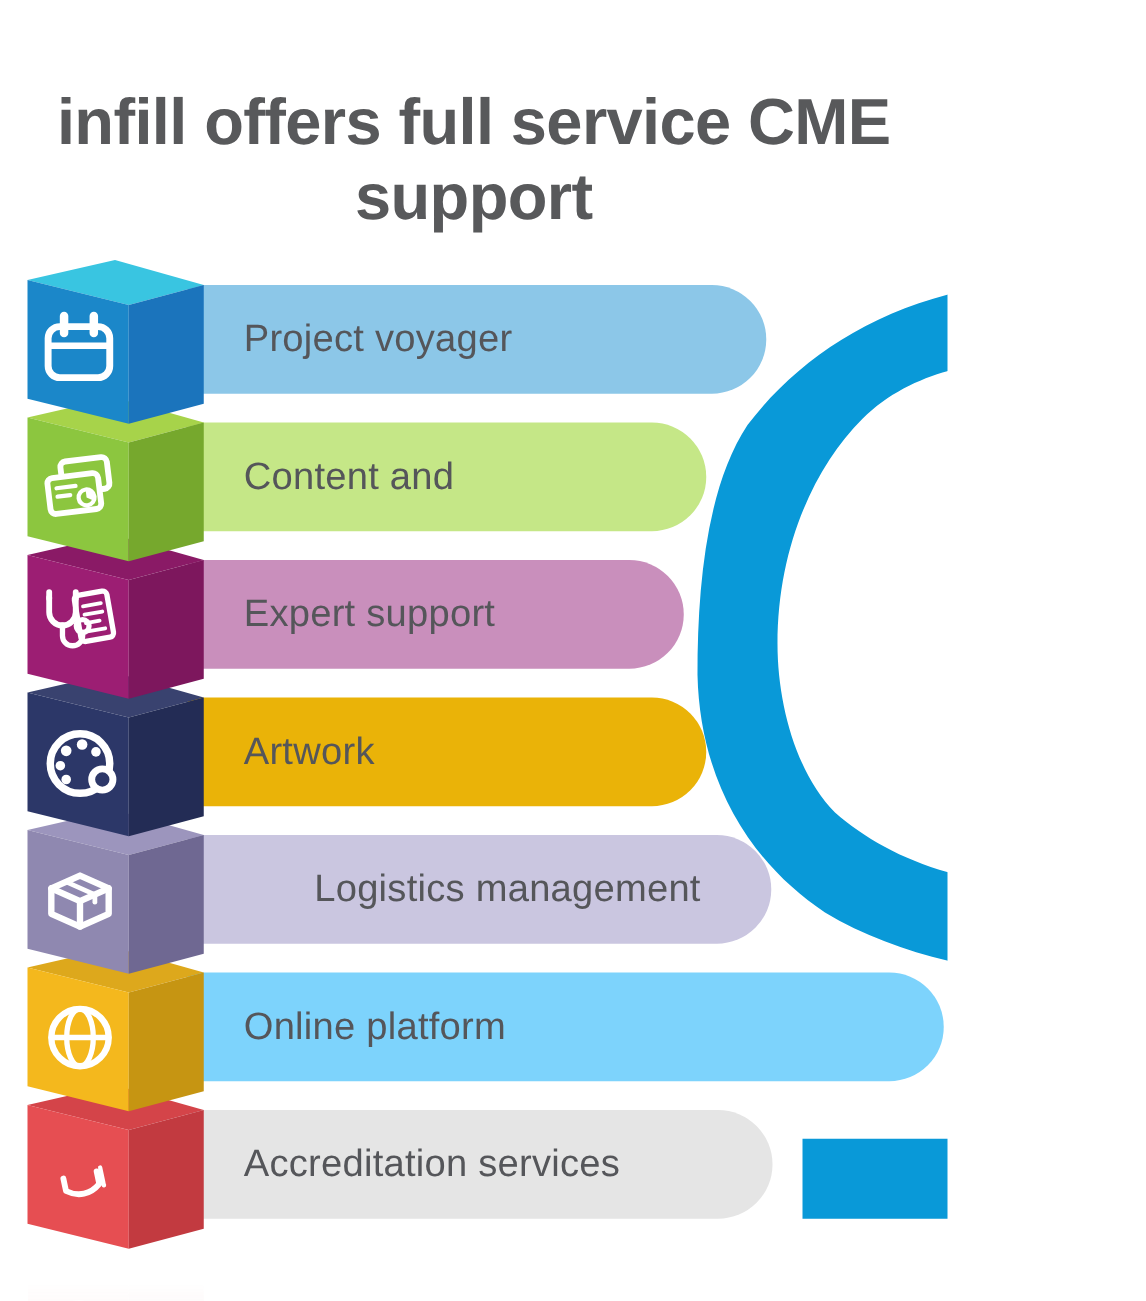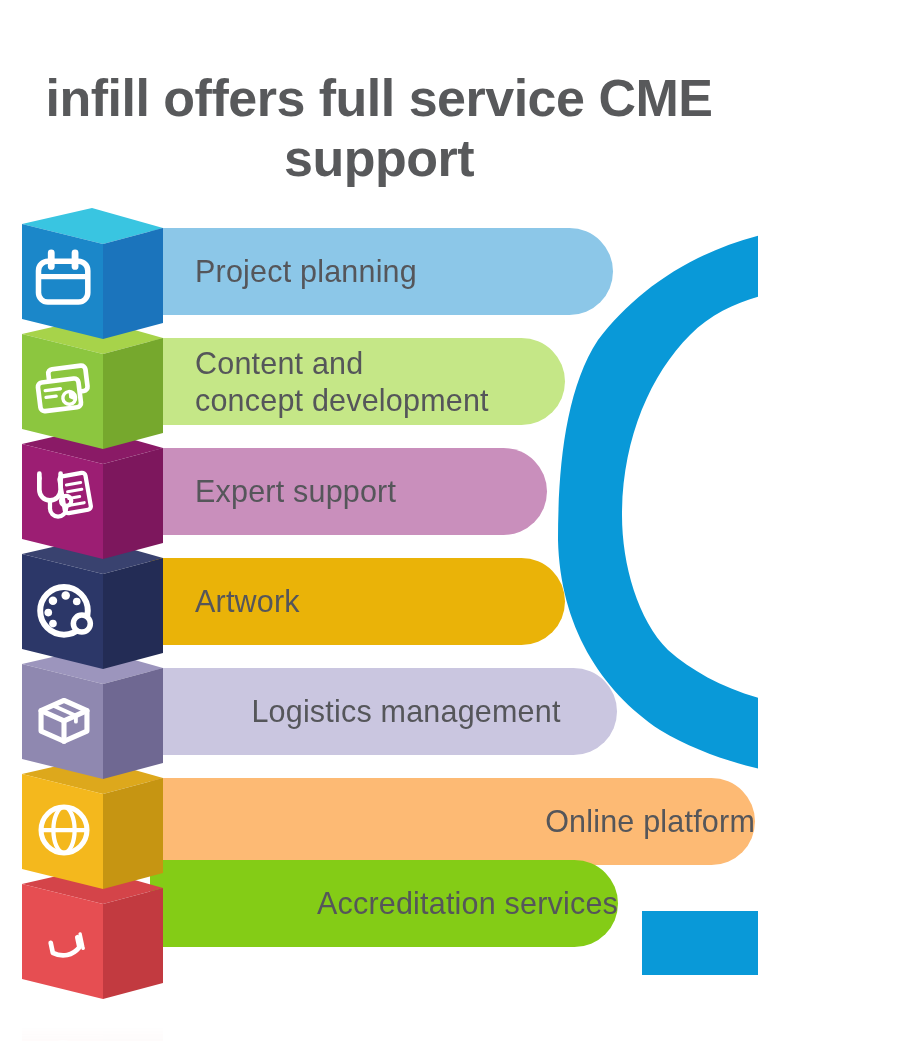--- a/index.html
+++ b/index.html
@@ -50,37 +50,36 @@
       L 808 911 L 642 911 L 642 975 L 873 975 L 873 707 L 806 707
       C 745 700 700 678 668 650
       C 638 620 622 565 622 515
       C 622 440 650 375 690 335
       C 720 305 762 293 792 291
       L 917 291 Z" fill="#0999D8"></path>
   </svg>
 
   <div id="rows">
     <div class="pill" style="left: 150px; top: 228px; width: 463px; background: rgb(140, 199, 232);">
-        <div class="pill-line">Project planning</div>
+        <div class="pill-line">Project voyager</div>
       </div>
     <svg class="cube" viewBox="0 0 142 131" style="left: 22px; top: 208px; z-index: 20; color: rgb(27, 135, 201);">
       <polygon class="face-top" points="70,0 141,20 81,36 0,16" fill="#39C5E1"></polygon>
       <polygon class="face-front" points="0,16 81,36 81,131 0,111" fill="#1B87C9"></polygon>
       <polygon class="face-side" points="81,36 141,20 141,115 81,131" fill="#1B74BC"></polygon>
       <svg class="icon-slot" x="8" y="38" width="68" height="68" viewBox="0 0 80 80" fill="none" stroke="#ffffff" stroke-width="6.5" stroke-linecap="round" stroke-linejoin="round">
     <rect x="10" y="18" width="58" height="48" rx="11"></rect>
     <line x1="12" y1="36" x2="66" y2="36" stroke-width="6"></line>
     <line x1="25" y1="8" x2="25" y2="24" stroke-width="8"></line>
     <line x1="53" y1="8" x2="53" y2="24" stroke-width="8"></line>
         </svg>
     </svg>
 
     <div class="pill" style="left: 150px; top: 338px; width: 415px; background: rgb(197, 231, 135);">
         <div class="pill-line">Content and</div>
-        <div class="pill-line">concept development</div>
       </div>
     <svg class="cube" viewBox="0 0 142 131" style="left: 22px; top: 318px; z-index: 19; color: rgb(140, 198, 63);">
       <polygon class="face-top" points="70,0 141,20 81,36 0,16" fill="#A7D34A"></polygon>
       <polygon class="face-front" points="0,16 81,36 81,131 0,111" fill="#8CC63F"></polygon>
       <polygon class="face-side" points="81,36 141,20 141,115 81,131" fill="#76A82D"></polygon>
       <svg class="icon-slot" x="8" y="38" width="68" height="68" viewBox="0 0 80 80" fill="none" stroke="#ffffff" stroke-width="6.5" stroke-linecap="round" stroke-linejoin="round">
     <g transform="rotate(-7 40 40)">
       <rect x="24" y="14" width="44" height="30" rx="5" stroke-width="5.5"></rect>
       <rect x="10" y="28" width="48" height="34" rx="5" fill="currentColor" stroke-width="5.5"></rect>
       <line x1="18" y1="38" x2="36" y2="38" stroke-width="4"></line>
@@ -143,35 +142,35 @@
       <polygon class="face-side" points="81,36 141,20 141,115 81,131" fill="#6F6892"></polygon>
       <svg class="icon-slot" x="8" y="38" width="68" height="68" viewBox="0 0 80 80" fill="none" stroke="#ffffff" stroke-width="6.5" stroke-linecap="round" stroke-linejoin="round">
     <path d="M13 29 L40 17 L67 29 L67 53 L40 65 L13 53 Z" stroke-width="6"></path>
     <polyline points="13,29 40,41 67,29" stroke-width="6"></polyline>
     <line x1="40" y1="41" x2="40" y2="65" stroke-width="6"></line>
     <line x1="27" y1="23" x2="54" y2="35" stroke-width="4.5"></line>
     <line x1="54" y1="35" x2="54" y2="42" stroke-width="4.5"></line>
         </svg>
     </svg>
 
-    <div class="pill" style="left: 150px; top: 778px; width: 605px; background: #fdba74; align-items: flex-end;">
+    <div class="pill" style="left: 150px; top: 778px; width: 605px; background: #7dd3fc;">
         <div class="pill-line">Online platform</div>
       </div>
     <svg class="cube" viewBox="0 0 142 131" style="left: 22px; top: 758px; z-index: 15; color: rgb(244, 184, 29);">
       <polygon class="face-top" points="70,0 141,20 81,36 0,16" fill="#DDA81C"></polygon>
       <polygon class="face-front" points="0,16 81,36 81,131 0,111" fill="#F4B81D"></polygon>
       <polygon class="face-side" points="81,36 141,20 141,115 81,131" fill="#C69512"></polygon>
       <svg class="icon-slot" x="8" y="38" width="68" height="68" viewBox="0 0 80 80" fill="none" stroke="#ffffff" stroke-width="6.5" stroke-linecap="round" stroke-linejoin="round">
     <circle cx="40" cy="40" r="27" stroke-width="6"></circle>
     <ellipse cx="40" cy="40" rx="12.5" ry="27" stroke-width="5"></ellipse>
     <line x1="13" y1="40" x2="67" y2="40" stroke-width="5"></line>
         </svg>
     </svg>
 
-    <div class="pill" style="left: 150px; top: 860px; width: 468px; background: #84cc16; text-align: right;">
+    <div class="pill" style="left: 150px; top: 888px; width: 468px; background: #e5e5e5;">
         <div class="pill-line">Accreditation services</div>
       </div>
     <svg class="cube" viewBox="0 0 142 131" style="left: 22px; top: 868px; z-index: 14; color: rgb(230, 78, 82);">
       <polygon class="face-top" points="70,0 141,20 81,36 0,16" fill="#D44449"></polygon>
       <polygon class="face-front" points="0,16 81,36 81,131 0,111" fill="#E64E52"></polygon>
       <polygon class="face-side" points="81,36 141,20 141,115 81,131" fill="#C23A40"></polygon>
       <svg class="icon-slot" x="8" y="38" width="68" height="68" viewBox="0 0 80 80" fill="none" stroke="#ffffff" stroke-width="6.5" stroke-linecap="round" stroke-linejoin="round">
     <g transform="rotate(-12 40 40)">
       <polygon points="40,20 71,33 40,46 9,33" stroke-width="5.5"></polygon>
       <path d="M24 40 v12 c10 8 22 8 32 0 V40" stroke-width="5.5"></path>

